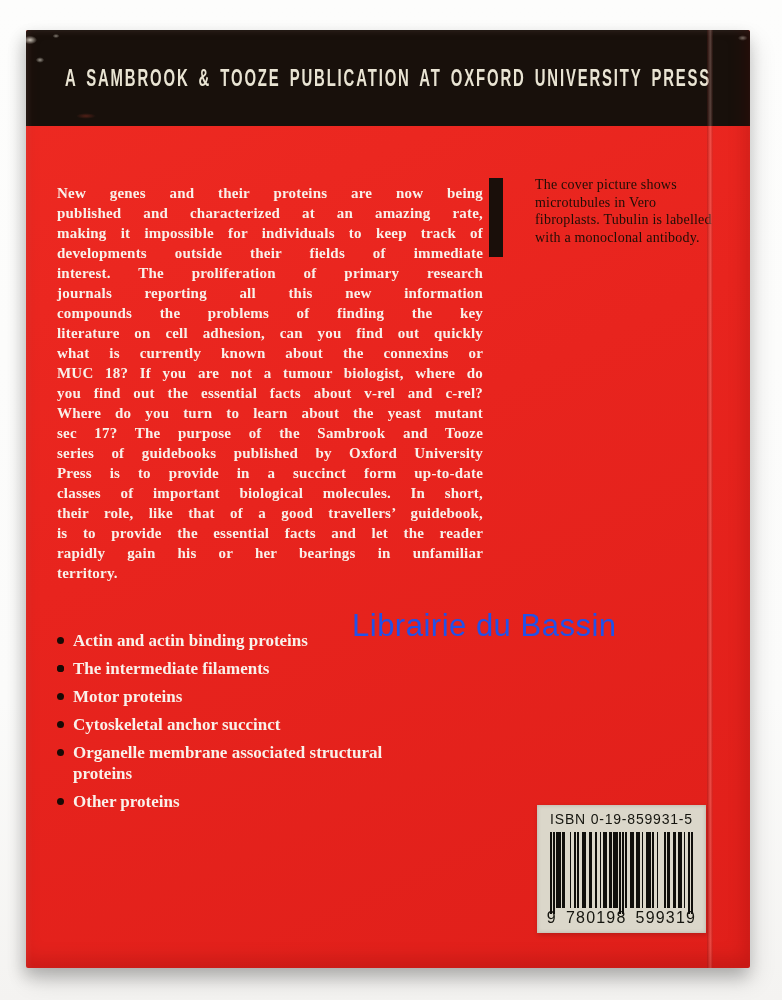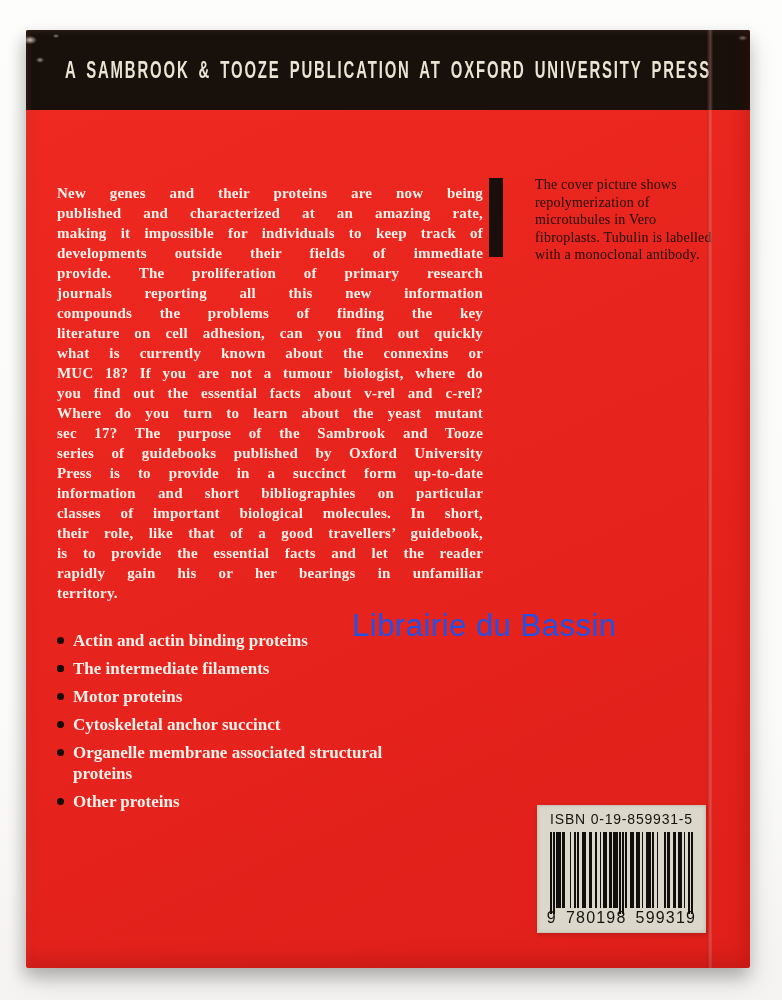--- a/index.html
+++ b/index.html
@@ -16,21 +16,21 @@
   }
   .book::after{
     content:'';position:absolute;inset:0;pointer-events:none;border-radius:2px;
     box-shadow:inset -4px -8px 18px rgba(100,0,0,.22), inset 2px 2px 6px rgba(255,255,255,.07);
   }
   .page-edge{
     position:absolute;left:8px;right:16px;bottom:-5px;height:9px;z-index:-1;
     background:linear-gradient(#f0ecdf,#ccc5b2);border-radius:0 0 4px 4px;
   }
   .band{
-    position:absolute;top:0;left:0;right:0;height:80px;
+    position:absolute;top:0;left:0;right:0;height:96px;
     background:#18100b;
     display:flex;align-items:center;justify-content:center;
     border-radius:2px 2px 0 0;overflow:hidden;
   }
   .band::before{ 
     content:'';position:absolute;inset:0;pointer-events:none;
     background:
       radial-gradient(ellipse 10px 6px at 4px 10px, rgba(242,238,224,.85), transparent 70%),
       radial-gradient(ellipse 6px 4px at 14px 30px, rgba(242,238,224,.6), transparent 70%),
       radial-gradient(ellipse 5px 3px at 30px 6px, rgba(242,238,224,.5), transparent 70%),
@@ -96,43 +96,41 @@
 
     <div class="band">
       <div class="band-text">A SAMBROOK &amp; TOOZE PUBLICATION AT OXFORD UNIVERSITY PRESS</div>
     </div>
 
     <div class="blurb">
       <div class="jline">New genes and their proteins are now being</div>
       <div class="jline">published and characterized at an amazing rate,</div>
       <div class="jline">making it impossible for individuals to keep track of</div>
       <div class="jline">developments outside their fields of immediate</div>
-      <div class="jline">provide. The proliferation of primary research</div>
+      <div class="jline">interest. The proliferation of primary research</div>
       <div class="jline">journals reporting all this new information</div>
       <div class="jline">compounds the problems of finding the key</div>
       <div class="jline">literature on cell adhesion, can you find out quickly</div>
       <div class="jline">what is currently known about the connexins or</div>
       <div class="jline">MUC 18? If you are not a tumour biologist, where do</div>
       <div class="jline">you find out the essential facts about v-rel and c-rel?</div>
       <div class="jline">Where do you turn to learn about the yeast mutant</div>
       <div class="jline">sec 17? The purpose of the Sambrook and Tooze</div>
       <div class="jline">series of guidebooks published by Oxford University</div>
       <div class="jline">Press is to provide in a succinct form up-to-date</div>
-      <div class="jline">information and short bibliographies on particular</div>
       <div class="jline">classes of important biological molecules. In short,</div>
       <div class="jline">their role, like that of a good travellers’ guidebook,</div>
       <div class="jline">is to provide the essential facts and let the reader</div>
       <div class="jline">rapidly gain his or her bearings in unfamiliar</div>
       <div class="jline last">territory.</div>
     </div>
 
     <div class="note-rule"></div>
     <div class="note">
       <div class="note-line">The cover picture shows</div>
-      <div class="note-line">repolymerization of</div>
       <div class="note-line">microtubules in Vero</div>
       <div class="note-line">fibroplasts. Tubulin is labelled</div>
       <div class="note-line">with a monoclonal antibody.</div>
     </div>
 
     <div class="watermark">Librairie du Bassin</div>
 
     <div class="volume">
       <ul class="volume-list">
         <li><span class="dot"></span><span>Actin and actin binding proteins</span></li>

